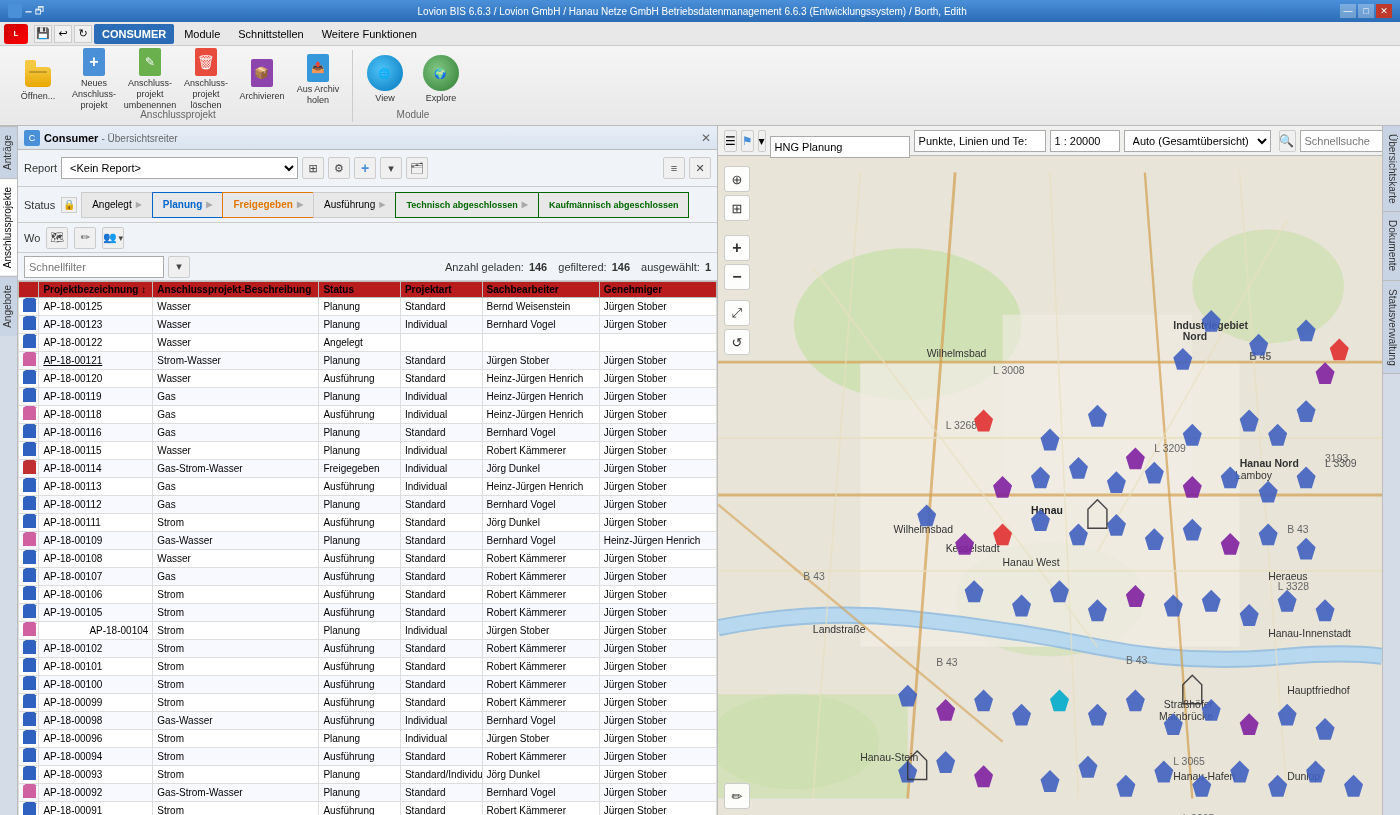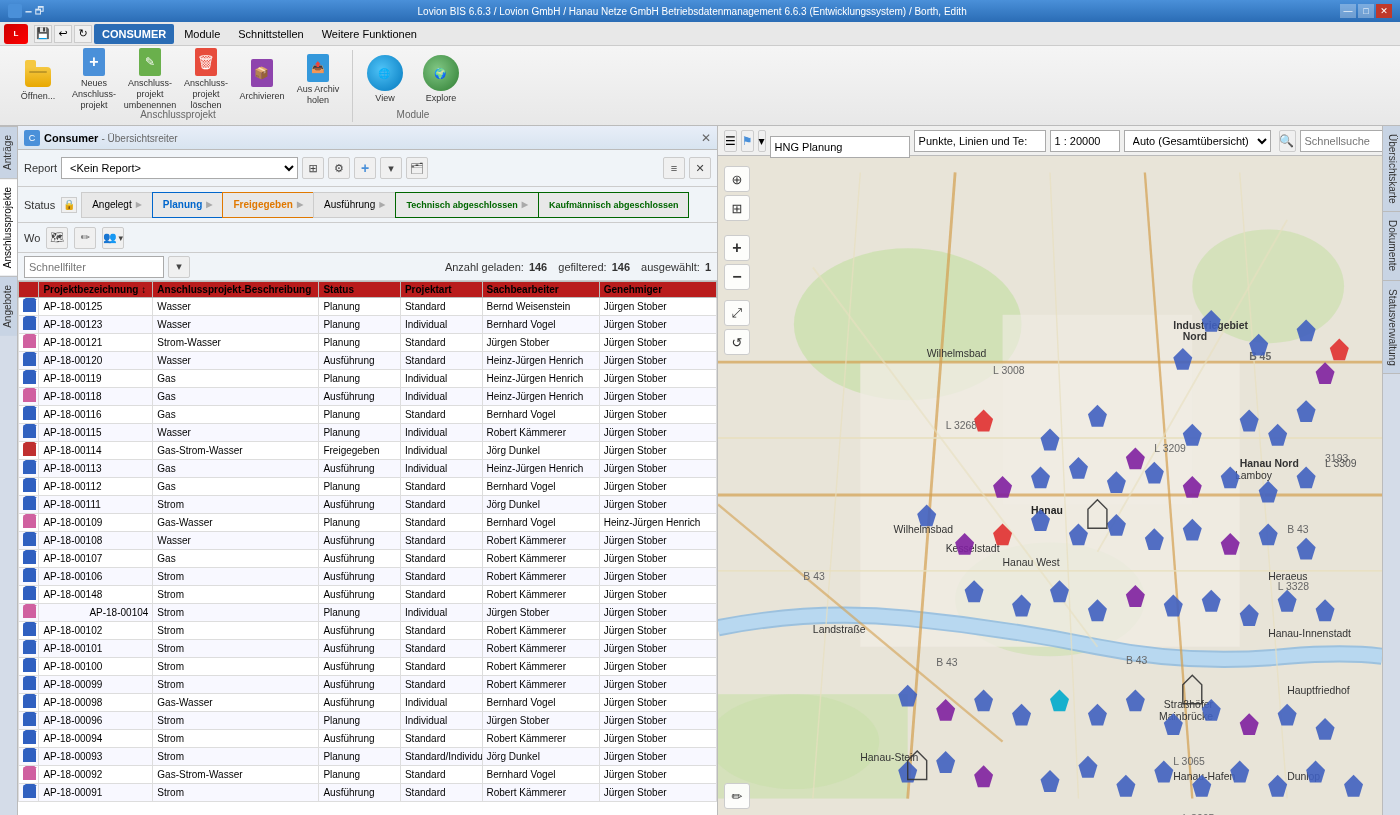--- a/index.html
+++ b/index.html
@@ -436,25 +436,38 @@
       </td>
       <td style="width:105px;">AP-18-00123</td>
       <td style="width:145px;">Wasser</td>
       <td>Planung</td>
       <td>Individual</td>
       <td>Bernhard Vogel</td>
       <td>Jürgen Stober</td>
     </tr>
             <tr>
       <td style="text-align:center;">
+        <span style="display:inline-block;width:13px;height:13px;background:#3060c0;border-radius:2px 2px 0 0;position:relative;">
+          <span style="position:absolute;top:-4px;left:50%;transform:translateX(-50%);width:0;height:0;border-left:7px solid transparent;border-right:7px solid transparent;border-bottom:5px solid #3060c0;"></span>
+        </span>
+      </td>
+      <td style="width:105px;">AP-18-00122</td>
+      <td style="width:145px;">Wasser</td>
+      <td>Angelegt</td>
+      <td></td>
+      <td></td>
+      <td></td>
+    </tr>
+            <tr>
+      <td style="text-align:center;">
         <span style="display:inline-block;width:13px;height:13px;background:#d060a0;border-radius:2px 2px 0 0;position:relative;">
           <span style="position:absolute;top:-4px;left:50%;transform:translateX(-50%);width:0;height:0;border-left:7px solid transparent;border-right:7px solid transparent;border-bottom:5px solid #d060a0;"></span>
         </span>
       </td>
-      <td style="width:105px;">AP-18-00121</td>
+      <td style="width:105px;text-decoration:underline;">AP-18-00121</td>
       <td style="width:145px;">Strom-Wasser</td>
       <td>Planung</td>
       <td>Standard</td>
       <td>Jürgen Stober</td>
       <td>Jürgen Stober</td>
     </tr>
             <tr>
       <td style="text-align:center;">
         <span style="display:inline-block;width:13px;height:13px;background:#3060c0;border-radius:2px 2px 0 0;position:relative;">
           <span style="position:absolute;top:-4px;left:50%;transform:translateX(-50%);width:0;height:0;border-left:7px solid transparent;border-right:7px solid transparent;border-bottom:5px solid #3060c0;"></span>
@@ -622,21 +635,21 @@
       <td>Standard</td>
       <td>Robert Kämmerer</td>
       <td>Jürgen Stober</td>
     </tr>
             <tr>
       <td style="text-align:center;">
         <span style="display:inline-block;width:13px;height:13px;background:#3060c0;border-radius:2px 2px 0 0;position:relative;">
           <span style="position:absolute;top:-4px;left:50%;transform:translateX(-50%);width:0;height:0;border-left:7px solid transparent;border-right:7px solid transparent;border-bottom:5px solid #3060c0;"></span>
         </span>
       </td>
-      <td style="width:105px;">AP-18-00148</td>
+      <td style="width:105px;">AP-19-00105</td>
       <td style="width:145px;">Strom</td>
       <td>Ausführung</td>
       <td>Standard</td>
       <td>Robert Kämmerer</td>
       <td>Jürgen Stober</td>
     </tr>
             <tr>
       <td style="text-align:center;">
         <span style="display:inline-block;width:13px;height:13px;background:#d060a0;border-radius:2px 2px 0 0;position:relative;">
           <span style="position:absolute;top:-4px;left:50%;transform:translateX(-50%);width:0;height:0;border-left:7px solid transparent;border-right:7px solid transparent;border-bottom:5px solid #d060a0;"></span>

